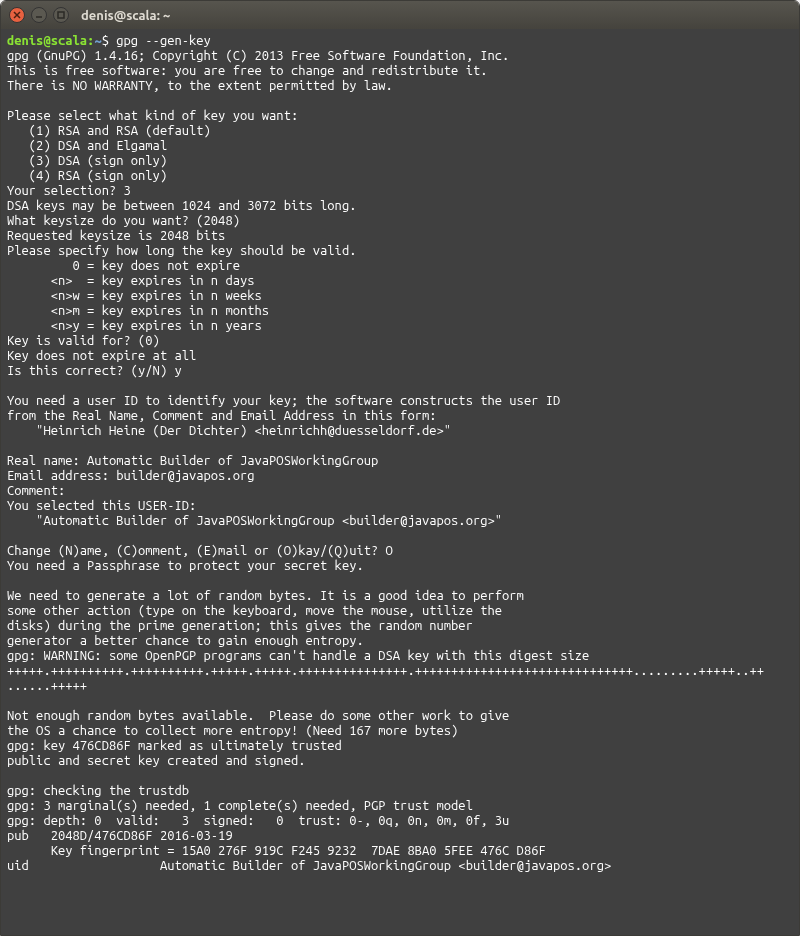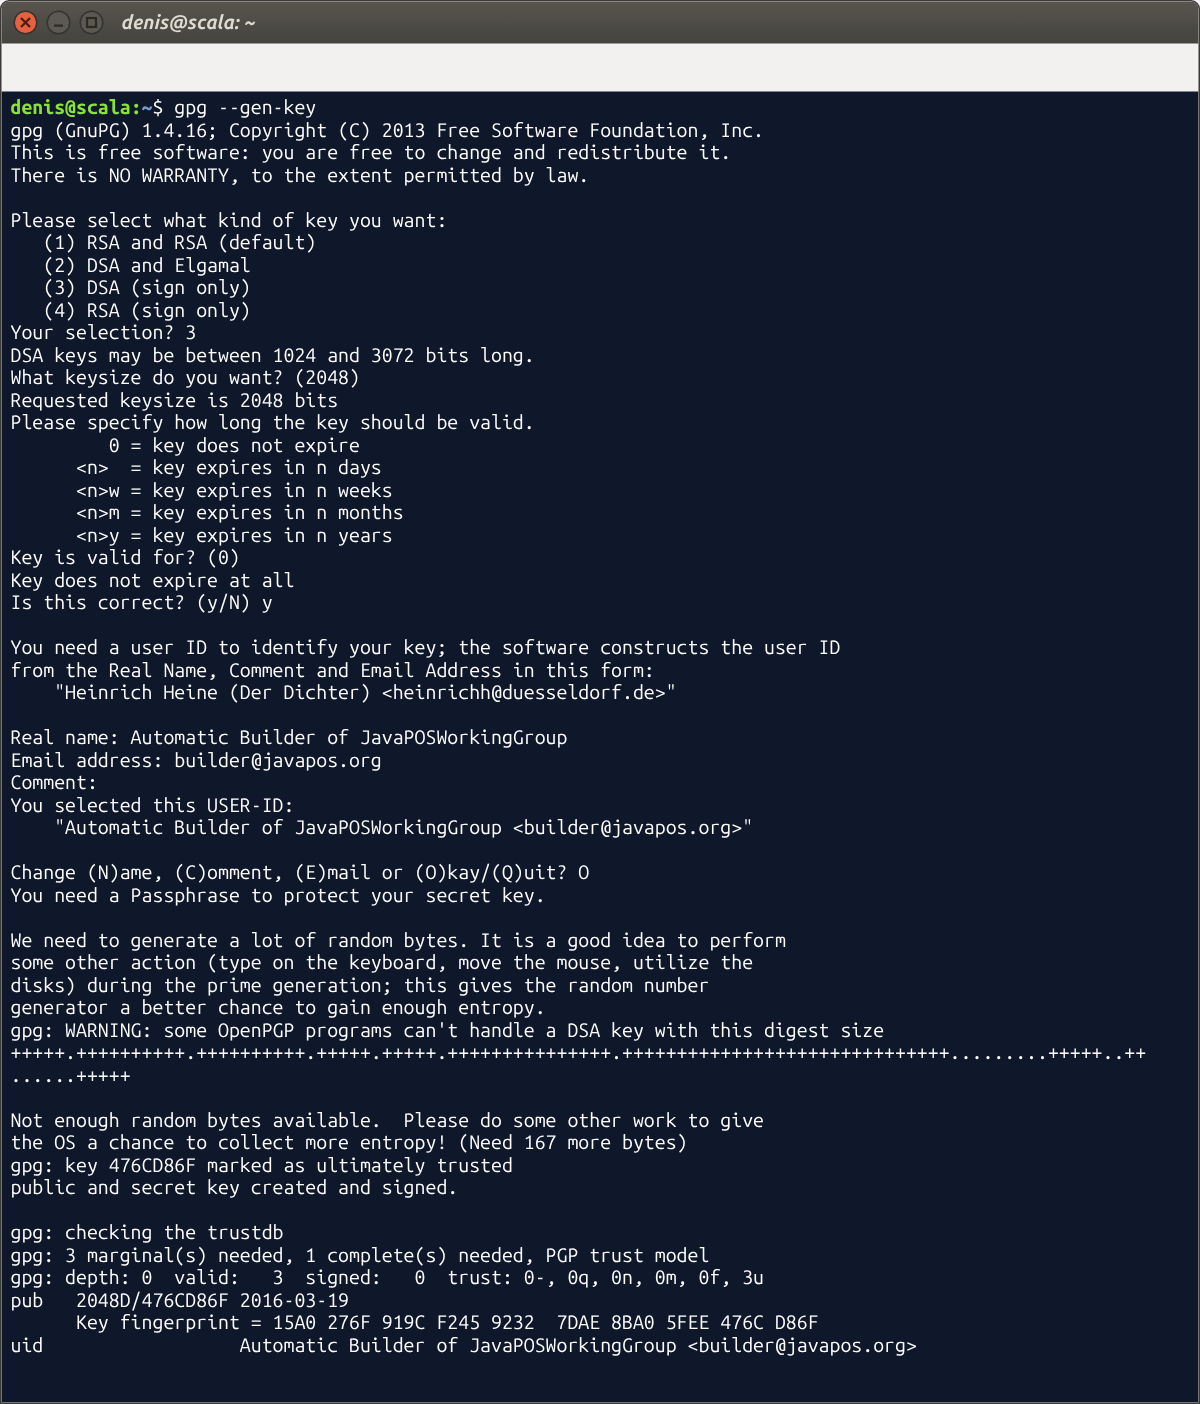--- a/index.html
+++ b/index.html
@@ -39,32 +39,31 @@
     display: flex;
     align-items: center;
     justify-content: center;
     color: #2b2a26;
     font-size: 10px;
     line-height: 1;
     cursor: pointer;
   }
   .win-btn.close { background: #e76140; color: #4a1f10; }
   .win-btn svg { width: 8px; height: 8px; }
-  .title-text { margin-left: 6px; font-style: italic; }
+  .title-text { margin-left: 6px; }
   .terminal {
     flex: 1;
-    background: #0f172a;
+    background: #404040;
     color: #ffffff;
     font-family: "Ubuntu Mono", "DejaVu Sans Mono", Menlo, Consolas, monospace;
     font-size: 13px;
     line-height: 15px;
     padding: 4px 6px 6px 6px;
     white-space: pre;
     overflow: hidden;
-    margin-top: 32px;
   }
   .prompt-user { color: #8ae234; font-weight: bold; }
   .prompt-path { color: #729fcf; font-weight: bold; }
 </style>
 </head>
 <body>
 
 <div class="window">
   <div class="titlebar">
     <div class="win-btn close">

